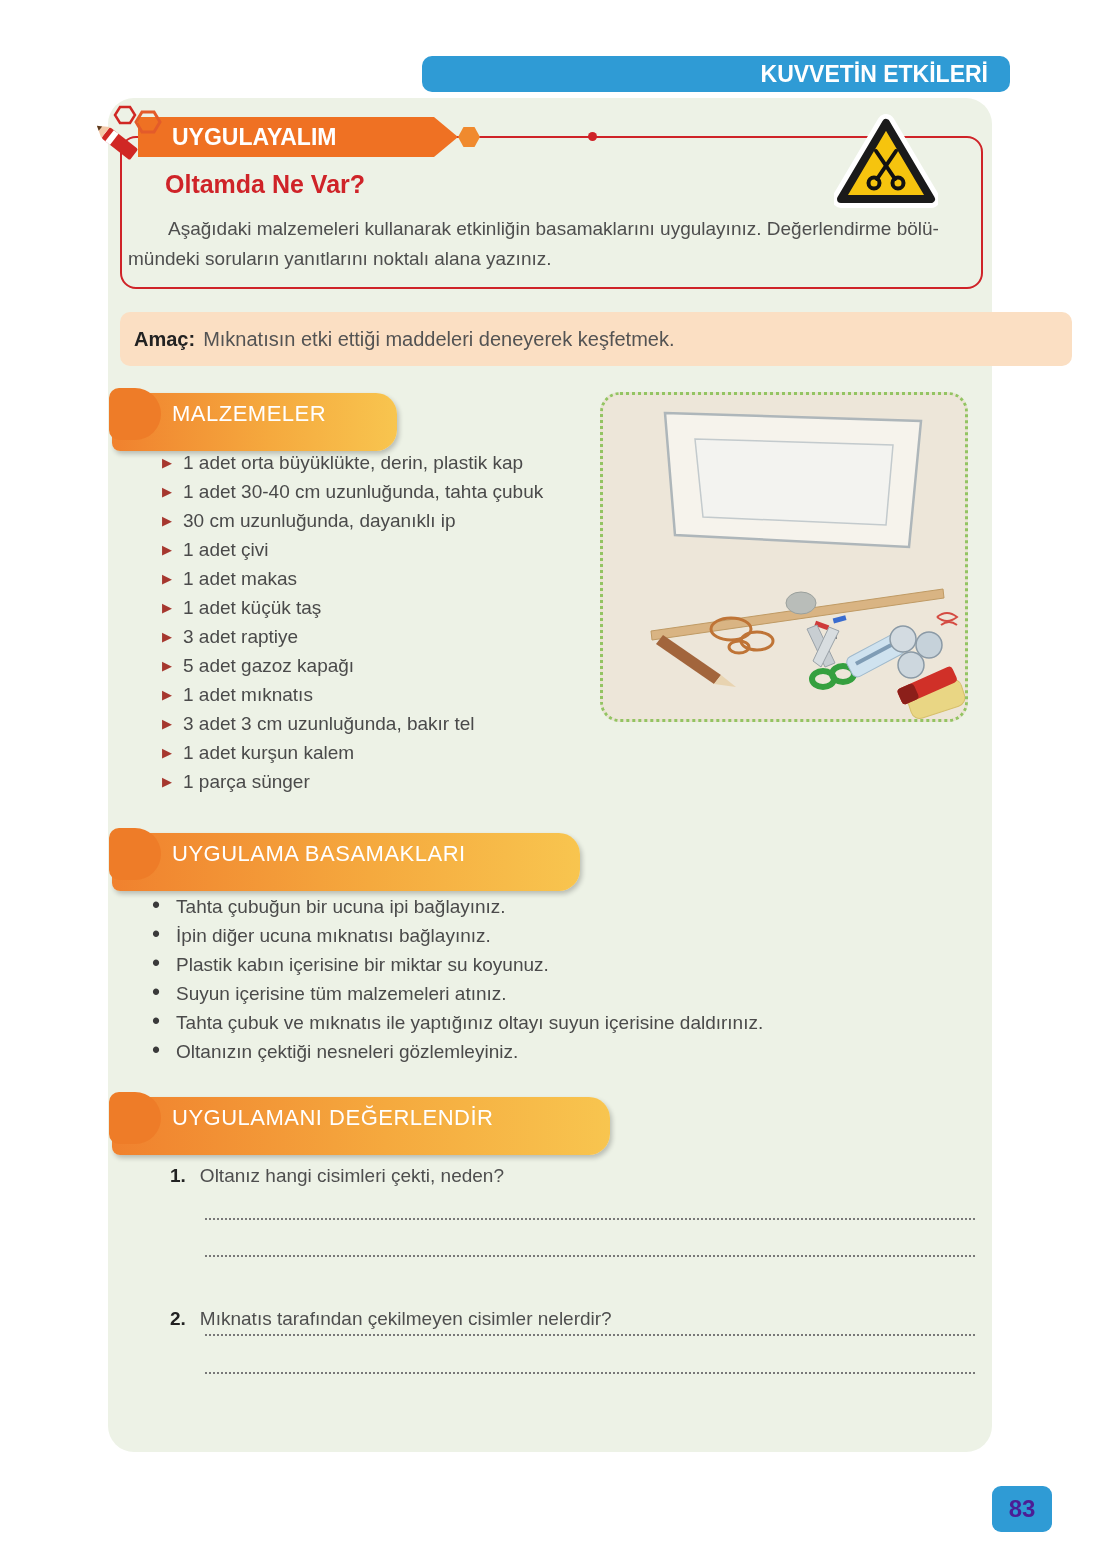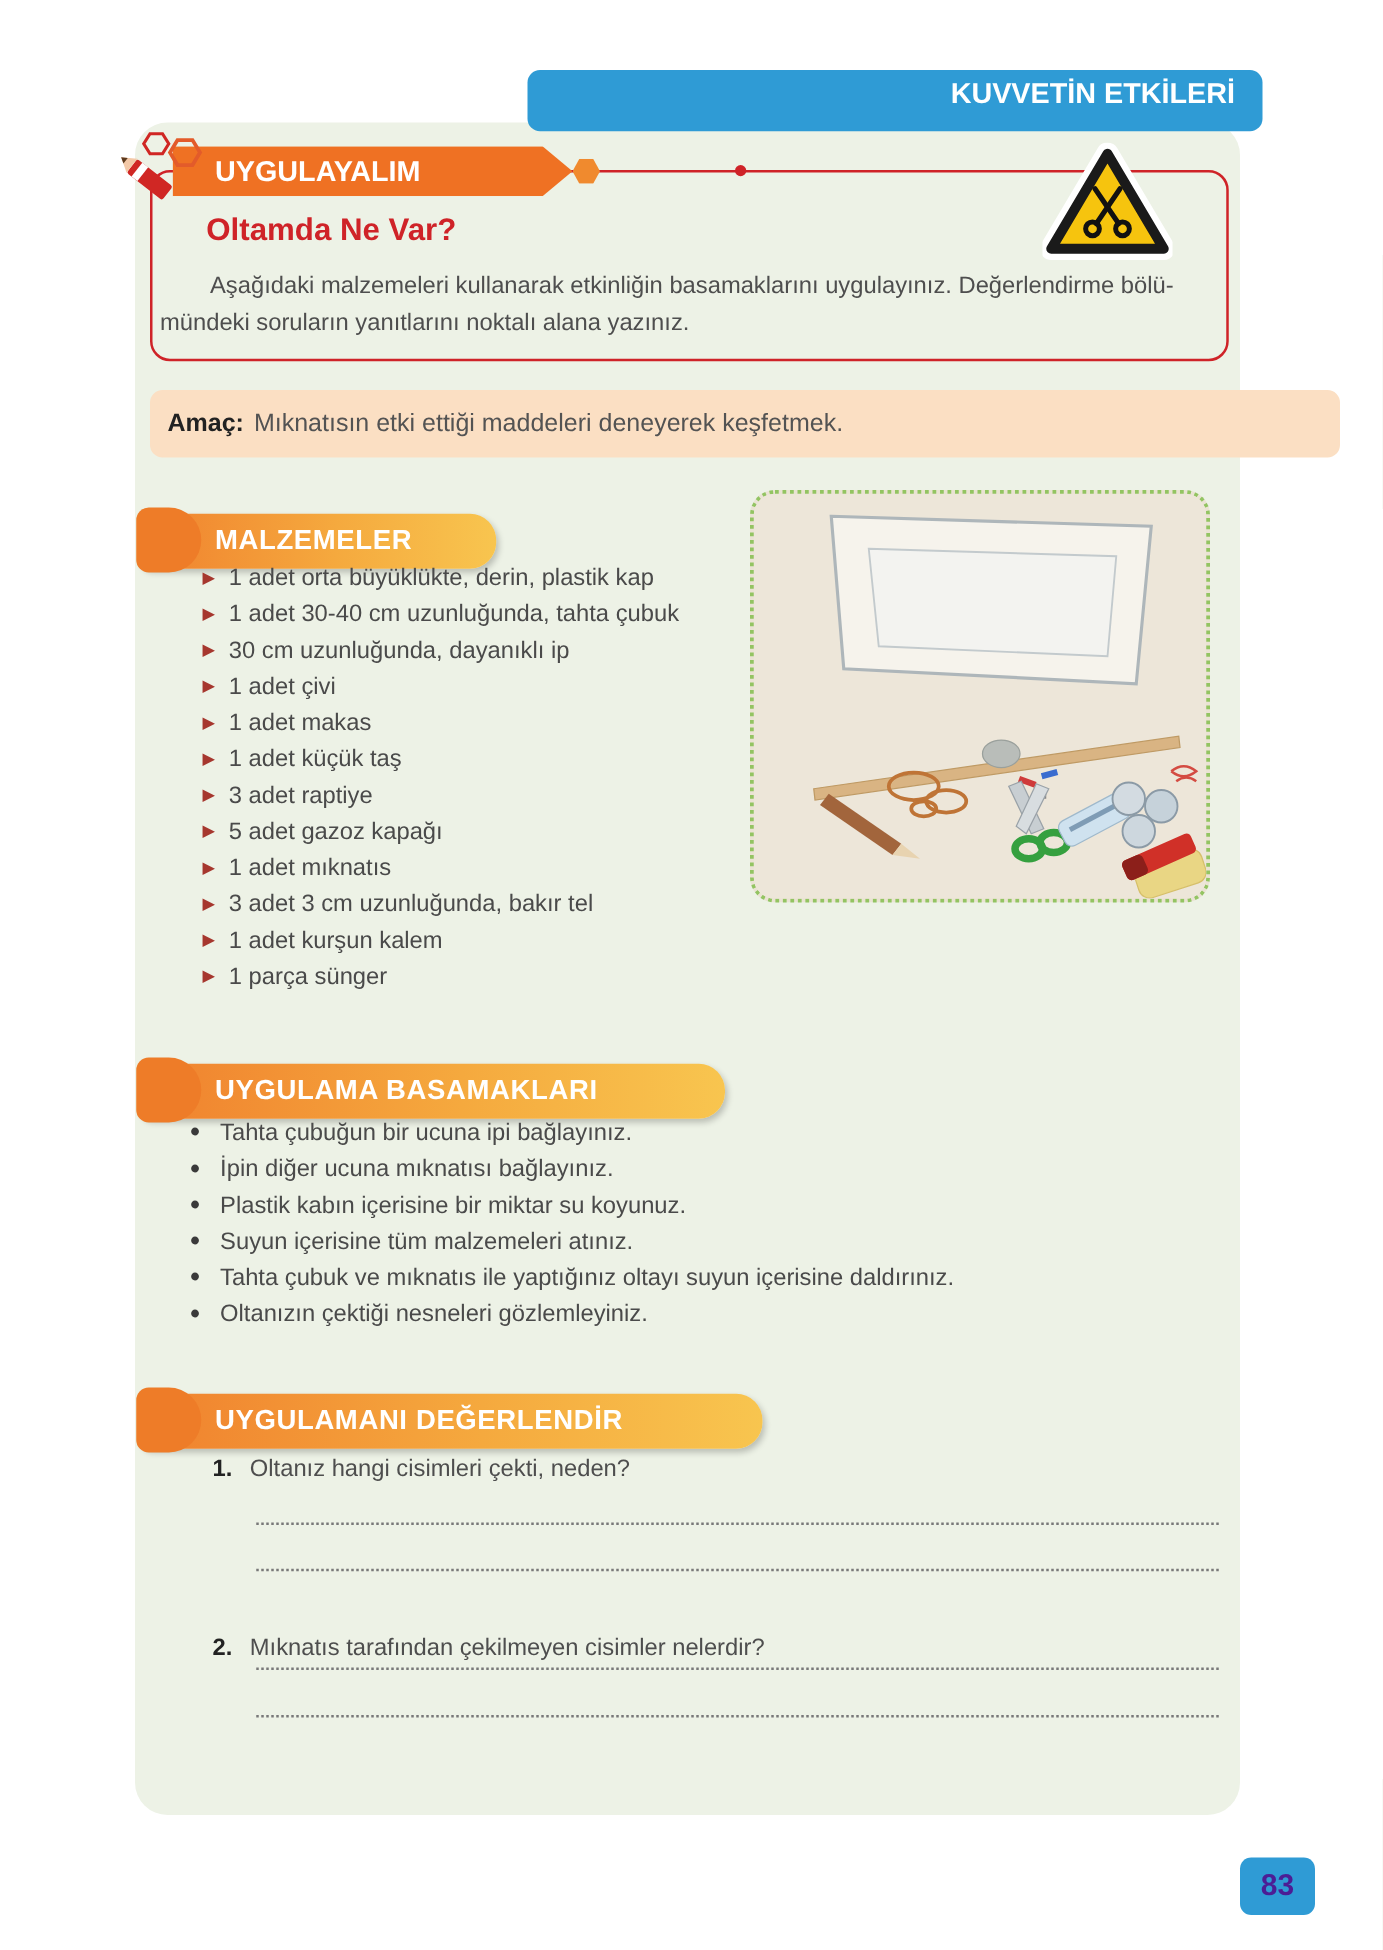--- a/index.html
+++ b/index.html
@@ -3,21 +3,21 @@
 <meta charset="utf-8">
 <style>
   * { margin:0; padding:0; box-sizing:border-box; }
   body { background:#ffffff; font-family:"Liberation Sans","DejaVu Sans",sans-serif; }
   .page { position:relative; width:1106px; height:1560px; background:#ffffff; overflow:hidden; }
 
   .content-bg { position:absolute; left:108px; top:98px; width:884px; height:1354px;
                 background:#edf2e6; border-radius:26px; z-index:0; }
 
   
-  .unit-banner { position:absolute; left:422px; top:56px; width:588px; height:49px;
+  .unit-banner { position:absolute; left:422px; top:56px; width:588px; height:36px;
                  background:#2f9bd5; border-radius:10px; color:#fff; font-weight:bold;
                  font-size:23px; line-height:36px; text-align:right; padding-right:22px; z-index:2; }
 
   
   .red-box { position:absolute; left:120px; top:136px; width:863px; height:153px;
              border:2px solid #cf2328; border-radius:16px; background:transparent; z-index:1; }
 
   
   .apply-banner { position:absolute; left:138px; top:117px; width:320px; height:40px;
                   background:#ef7123; color:#fff; font-weight:bold; font-size:23px;
@@ -38,24 +38,24 @@
   .intro { position:absolute; left:128px; top:214px; width:848px; font-size:19px; color:#4e4e4e;
            line-height:30px; z-index:3; }
   .intro .line1 { text-indent:40px; }
 
   .aim-box { position:absolute; left:120px; top:312px; width:952px; height:54px; background:#fbdfc3;
              border-radius:10px; line-height:54px; padding-left:14px; font-size:20px; z-index:2; }
   .aim-label { font-weight:bold; color:#222; margin-right:8px; }
   .aim-text { color:#535353; }
 
   
-  .banner { position:absolute; height:44px; border-radius:8px 21px 21px 8px;
+  .banner { position:absolute; height:58px; border-radius:8px 21px 21px 8px;
             background:linear-gradient(90deg,#f0812e 0%, #f5a93e 55%, #f8c54f 100%);
-            color:#fff; font-weight:bold; font-size:22px; line-height:42px; padding-left:60px;
-            box-shadow:2px 3px 5px rgba(0,0,0,0.22); z-index:2; letter-spacing:0.5px;margin-top:18px; }
+            color:#fff; font-weight:normal; font-size:22px; line-height:42px; padding-left:60px;
+            box-shadow:2px 3px 5px rgba(0,0,0,0.22); z-index:2; letter-spacing:0.5px; }
   .banner::before { content:""; position:absolute; left:-3px; top:-5px; width:52px; height:52px;
                     background:#ee7c28; border-radius:12px 60% 60% 12px; }
   .banner-materials { left:112px; top:393px; width:285px; }
   .banner-steps     { left:112px; top:833px; width:468px; }
   .banner-eval      { left:112px; top:1097px; width:498px; }
   .banner span { position:relative; z-index:1; }
 
   ul { list-style:none; }
   .materials-list { position:absolute; left:162px; top:448px; width:450px; z-index:2; }
   .materials-list li { display:flex; align-items:flex-start; line-height:29px; font-size:19px; color:#4a4a4a; }

